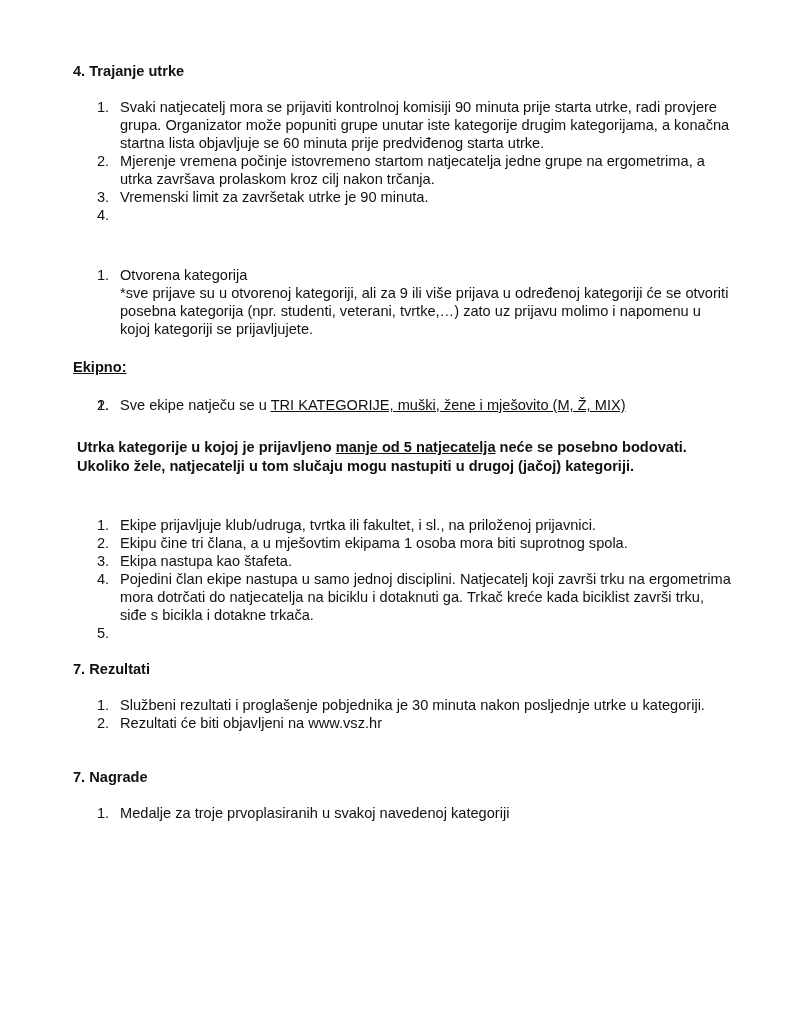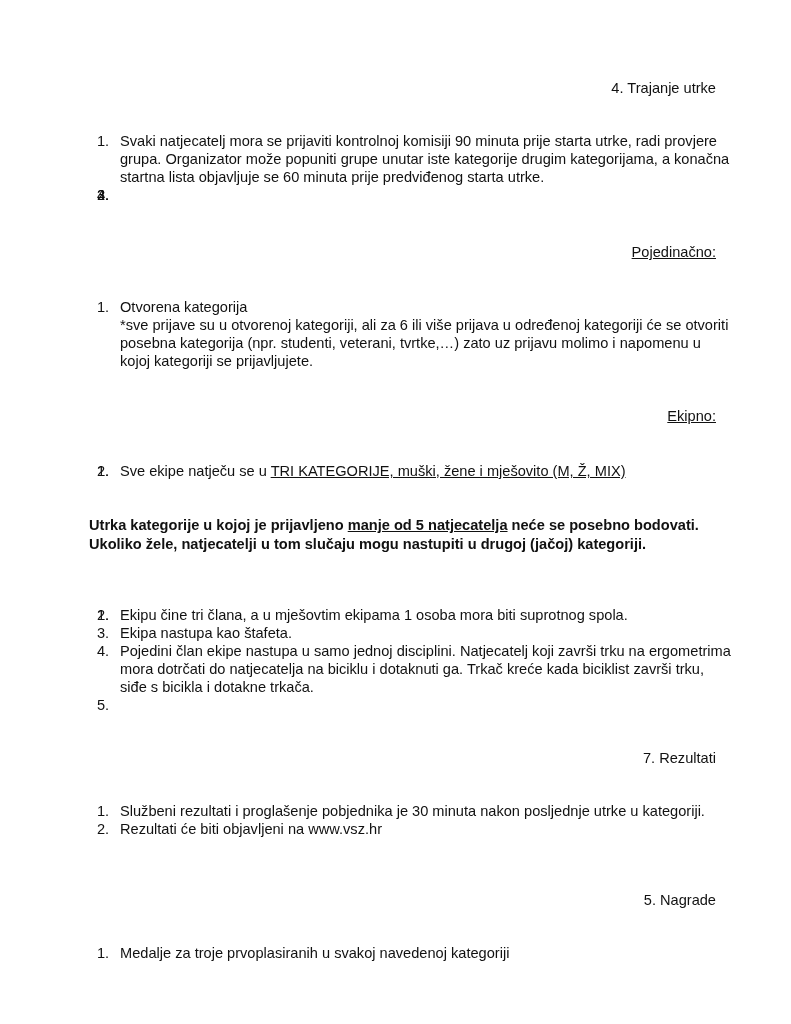--- a/index.html
+++ b/index.html
@@ -1,76 +1,75 @@
 <!DOCTYPE html>
 <html><head>
 <meta charset="utf-8">
 <style>
   html, body { margin: 0; padding: 0; background: #ffffff; }
   body { width: 791px; height: 1024px; position: relative; overflow: hidden;
          font-family: "Liberation Sans", sans-serif; font-size: 14.6px; color: #111; }
   .page { position: absolute; left: 73px; top: 62px; width: 660px; }
-  .h { font-weight: normal; line-height: 18px; margin: 17px; text-align: right; }
+  .h { font-weight: bold; line-height: 18px; margin: 0; }
   .u { text-decoration: underline; }
   ol { margin: 0; padding: 0; list-style: none; }
   li { position: relative; padding-left: 47px; line-height: 18px; }
   li .num { position: absolute; left: 24px; top: 0; }
   .gap18 { height: 18px; }
   .gap20 { height: 20px; }
   .gap36 { height: 36px; }
-  .bold-para { font-weight: bold; line-height: 19px; margin: 16px; }
+  .bold-para { font-weight: bold; line-height: 19px; margin: 4px; }
 </style>
 </head>
 <body>
 
 <div class="page">
 
   <p class="h">4. Trajanje utrke</p>
   <div class="gap18"></div>
   <ol>
     <li><span class="num">1.</span><span>Svaki natjecatelj mora se prijaviti kontrolnoj komisiji 90 minuta prije starta utrke, radi provjere grupa. Organizator može popuniti grupe unutar iste kategorije drugim kategorijama, a konačna startna lista objavljuje se 60 minuta prije predviđenog starta utrke.</span></li>
-    <li><span class="num">2.</span></li>
-    <li><span class="num">3.</span></li>
+    <li><span class="num">2.</span><span>Mjerenje vremena počinje istovremeno startom natjecatelja jedne grupe na ergometrima, a utrka završava prolaskom kroz cilj nakon trčanja.</span></li>
+    <li><span class="num">3.</span><span>Vremenski limit za završetak utrke je 90 minuta.</span></li>
     <li><span class="num">4.</span></li>
   </ol>
   <div class="gap20"></div>
 
   <div class="gap20"></div>
-  <p class="h u">Pojedinačno:</p>
   <div class="gap20"></div>
   <ol>
-    <li><span class="num">1.</span><span>Otvorena kategorija</span><br><span>*sve prijave su u otvorenoj kategoriji, ali za 6 ili više prijava u određenoj kategoriji će se otvoriti posebna kategorija (npr. studenti, veterani, tvrtke,…) zato uz prijavu molimo i napomenu u kojoj kategoriji se prijavljujete.</span></li>
+    <li><span class="num">1.</span><span>Otvorena kategorija</span><br><span>*sve prijave su u otvorenoj kategoriji, ali za 9 ili više prijava u određenoj kategoriji će se otvoriti posebna kategorija (npr. studenti, veterani, tvrtke,…) zato uz prijavu molimo i napomenu u kojoj kategoriji se prijavljujete.</span></li>
   </ol>
   <div class="gap20"></div>
   <p class="h u">Ekipno:</p>
   <div class="gap20"></div>
   <ol>
     <li><span class="num">1.</span></li>
     <li><span class="num">2.</span><span>Sve ekipe natječu se u </span><span class="u">TRI KATEGORIJE, muški, žene i mješovito (M, Ž, MIX)</span></li>
   </ol>
   <div class="gap20"></div>
   <p class="bold-para"><span>Utrka kategorije u kojoj je prijavljeno </span><span class="u">manje od 5 natjecatelja</span><span> neće se posebno bodovati. Ukoliko žele, natjecatelji u tom slučaju mogu nastupiti u drugoj (jačoj) kategoriji.</span></p>
   <div class="gap36"></div>
 
   <ol>
-    <li><span class="num">1.</span></li>
+    <li><span class="num">1.</span><span>Ekipe prijavljuje klub/udruga, tvrtka ili fakultet, i sl., na priloženoj prijavnici.</span></li>
     <li><span class="num">2.</span><span>Ekipu čine tri člana, a u mješovtim ekipama 1 osoba mora biti suprotnog spola.</span></li>
     <li><span class="num">3.</span><span>Ekipa nastupa kao štafeta.</span></li>
     <li><span class="num">4.</span><span>Pojedini član ekipe nastupa u samo jednoj disciplini. Natjecatelj koji završi trku na ergometrima mora dotrčati do natjecatelja na biciklu i dotaknuti ga. Trkač kreće kada biciklist završi trku, siđe s bicikla i dotakne trkača.</span></li>
     <li><span class="num">5.</span></li>
   </ol>
   <div class="gap36"></div>
 
   <p class="h">7. Rezultati</p>
   <div class="gap18"></div>
   <ol>
     <li><span class="num">1.</span><span>Službeni rezultati i proglašenje pobjednika je 30 minuta nakon posljednje utrke u kategoriji.</span></li>
     <li><span class="num">2.</span><span>Rezultati će biti objavljeni na www.vsz.hr</span></li>
   </ol>
   <div class="gap36"></div>
 
-  <p class="h">5. Nagrade</p>
+  <p class="h">7. Nagrade</p>
   <div class="gap18"></div>
   <ol>
     <li><span class="num">1.</span><span>Medalje za troje prvoplasiranih u svakoj navedenoj kategoriji</span></li>
   </ol>
 
 </div>
 
 </body></html>

